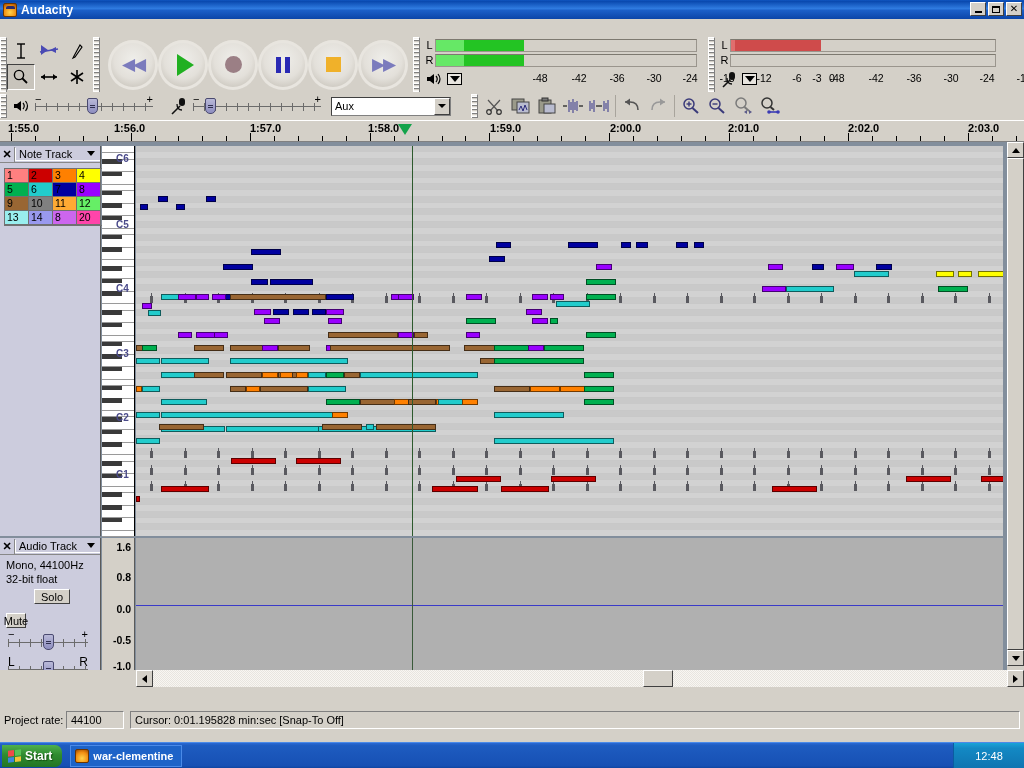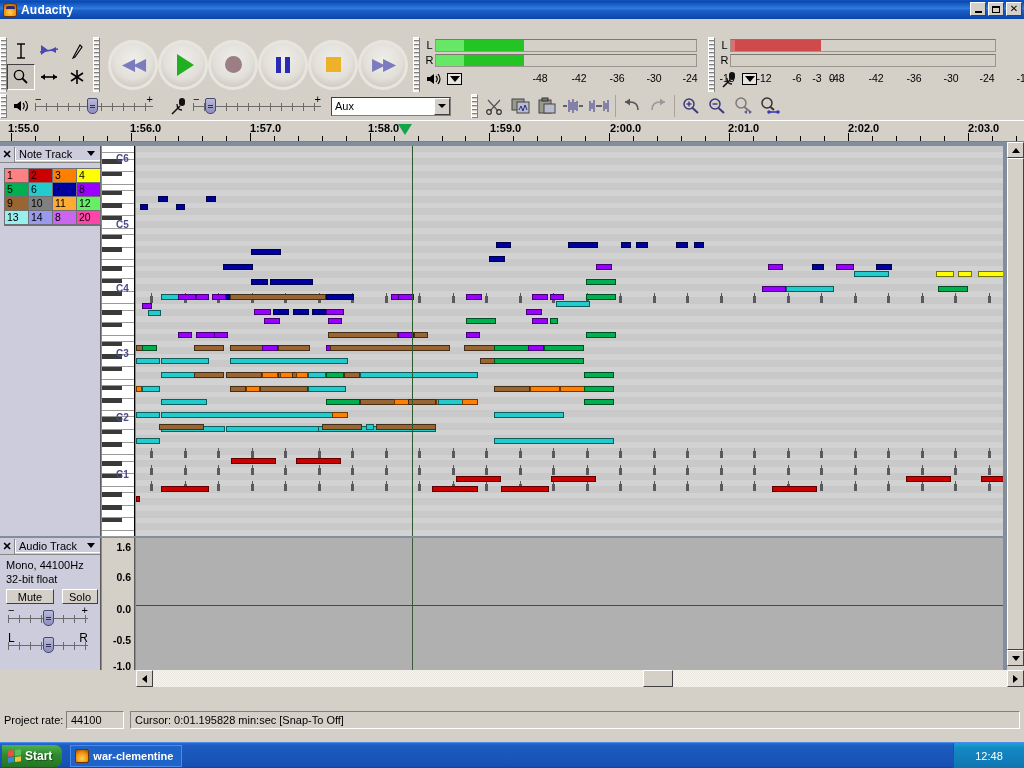--- a/index.html
+++ b/index.html
@@ -457,21 +457,21 @@
             <line x1="11" y1="15" x2="20" y2="15" stroke="#3a3ab4" stroke-width="1.6"></line>
             <circle cx="11" cy="15" r="1.8" fill="#3a3ab4"></circle>
             <circle cx="20" cy="15" r="1.8" fill="#3a3ab4"></circle>
           </svg>
       </div>
     </div>
   </div>
 
   <div class="ruler">
     <div class="rlabel" style="left:8px;">1:55.0</div>
-    <div class="rlabel" style="left:130px;">1:56.0</div>
+    <div class="rlabel" style="left:114px;">1:56.0</div>
     <div class="rlabel" style="left:250px;">1:57.0</div>
     <div class="rlabel" style="left:368px;">1:58.0</div>
     <div class="rlabel" style="left:490px;">1:59.0</div>
     <div class="rlabel" style="left:610px;">2:00.0</div>
     <div class="rlabel" style="left:728px;">2:01.0</div>
     <div class="rlabel" style="left:848px;">2:02.0</div>
     <div class="rlabel" style="left:968px;">2:03.0</div>
     <div id="ruler-ticks">
         <div class="rtick" style="left: 11px; height: 8px;"></div>
         <div class="rtick" style="left: 34.92px; height: 5px;"></div>
@@ -937,42 +937,42 @@
         <div class="tp-name">
           <span>Audio Track</span>
           <span class="dn"></span>
         </div>
       </div>
       <div style="padding:3px 0 0 6px;font-size:11px;line-height:14px;">
         <div>Mono, 44100Hz</div>
         <div>32-bit float</div>
       </div>
       <div style="display:flex;gap:8px;margin:3px 0 0 6px;">
-        <div class="btn3d" style="width:48px;height:15px;">Mute</div>
+        <div class="btn3d" style="width:20px;height:15px;margin-top:24px;">Mute</div>
         <div class="btn3d" style="width:36px;height:15px;">Solo</div>
       </div>
       <div class="slider" style="width:80px;margin:5px 0 0 8px;">
         <div class="pm" style="left:0px;top:-5px;">−</div>
         <div class="pm" style="right:0px;top:-5px;">+</div>
         <div class="trk"></div>
           <div class="ticks"></div>
         <div class="thumb" style="left:35px;"></div>
       </div>
       <div class="slider" style="width:80px;margin:9px 0 0 8px;">
         <div class="pm" style="left:0px;top:-5px;font-size:12px;">L</div>
         <div class="pm" style="right:0px;top:-5px;font-size:12px;">R</div>
         <div class="trk"></div>
           <div class="ticks"></div>
         <div class="thumb" style="left:35px;"></div>
       </div>
     </div>
 
     <div class="vruler" style="top:396px;left:102px;width:33px;height:137px;border-right:1px solid #5a5a5a;box-sizing:border-box;">
       <span style="top:9px;">1.6</span>
-      <span style="top:39px;">0.6</span>
+      <span style="top:39px;">0.8</span>
       <span style="top:71px;">0.0</span>
       <span style="top:102px;">-0.5</span>
       <span style="top:128px;">-1.0</span>
     </div>
 
     <div class="wavepanel" style="top:396px;left:136px;width:867px;height:137px;">
       <div class="zeroline" style="top:67px;"></div>
       <div class="cursorline" style="left:276px;background:#3a5a3a;"></div>
     </div>
 

